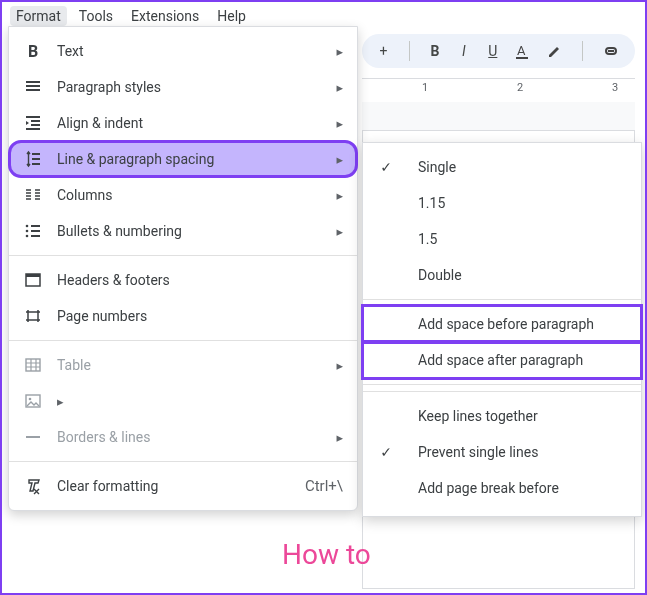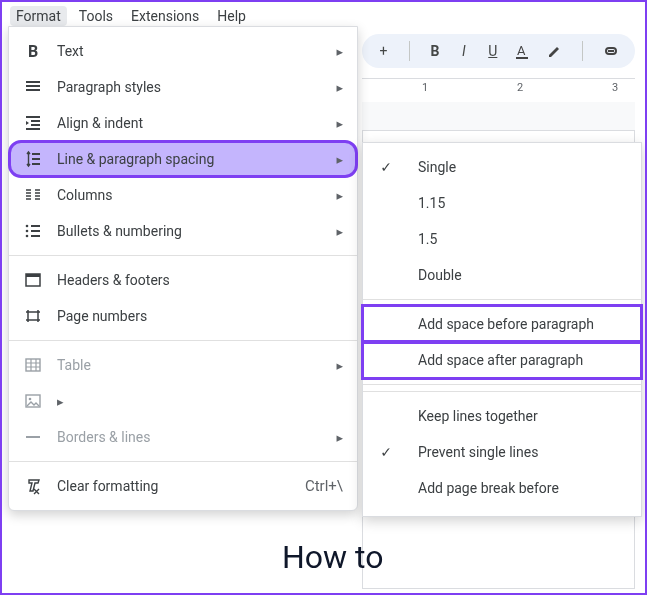--- a/index.html
+++ b/index.html
@@ -133,22 +133,22 @@
     gap: 12px;
     color:#3c4043;
   }
   .sub-row .check { width:18px; flex:0 0 18px; text-align:center; color:#3c4043; }
   .sub-row .sub-label { flex:1;margin-left:11px; }
 
   .doc-text {
     position:absolute;
     left: 280px;
     top: 536px;
-    font-size: 32px;
-    color:#0f172a;
+    font-size: 28px;
+    color:#ec4899;
     z-index: 5;
   }
   svg { display:block; }
 </style>
 </head>
 <body>
 
 <div class="menubar">
   <div class="mitem active">Format</div>
   <div class="mitem">Tools</div>

